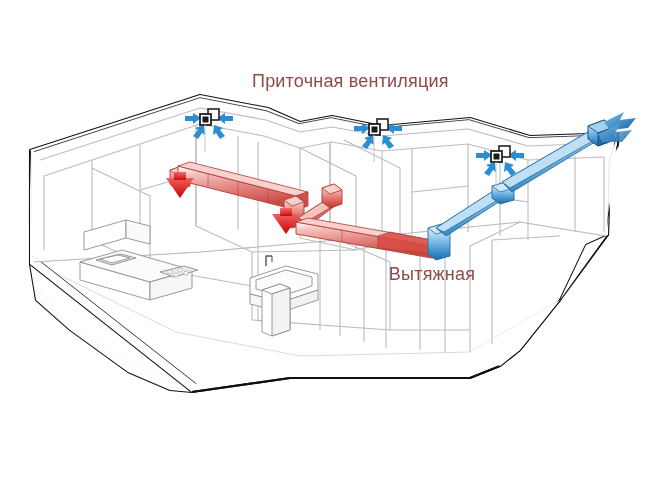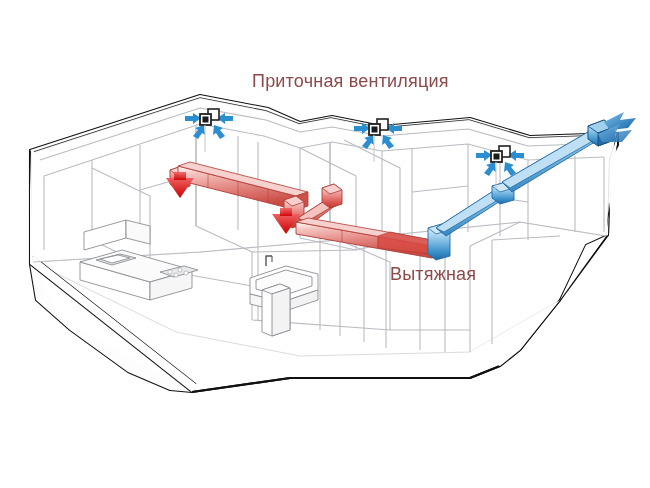--- a/index.html
+++ b/index.html
@@ -37,23 +37,23 @@
     line-height: 1.25;
     white-space: pre;
     letter-spacing: 0.2px;
   }
   #label-supply {
     left: 252px;
     top: 70px;
     text-align: left;
   }
   #label-exhaust {
-    left: 390px;
+    left: 372px;
     top: 263px;
-    text-align: left;
+    text-align: center;
     width: 120px;
   }
 </style>
 </head>
 <body>
 
 <div id="stage">
 
   <svg id="scene" viewBox="0 0 650 488">
     <defs>

